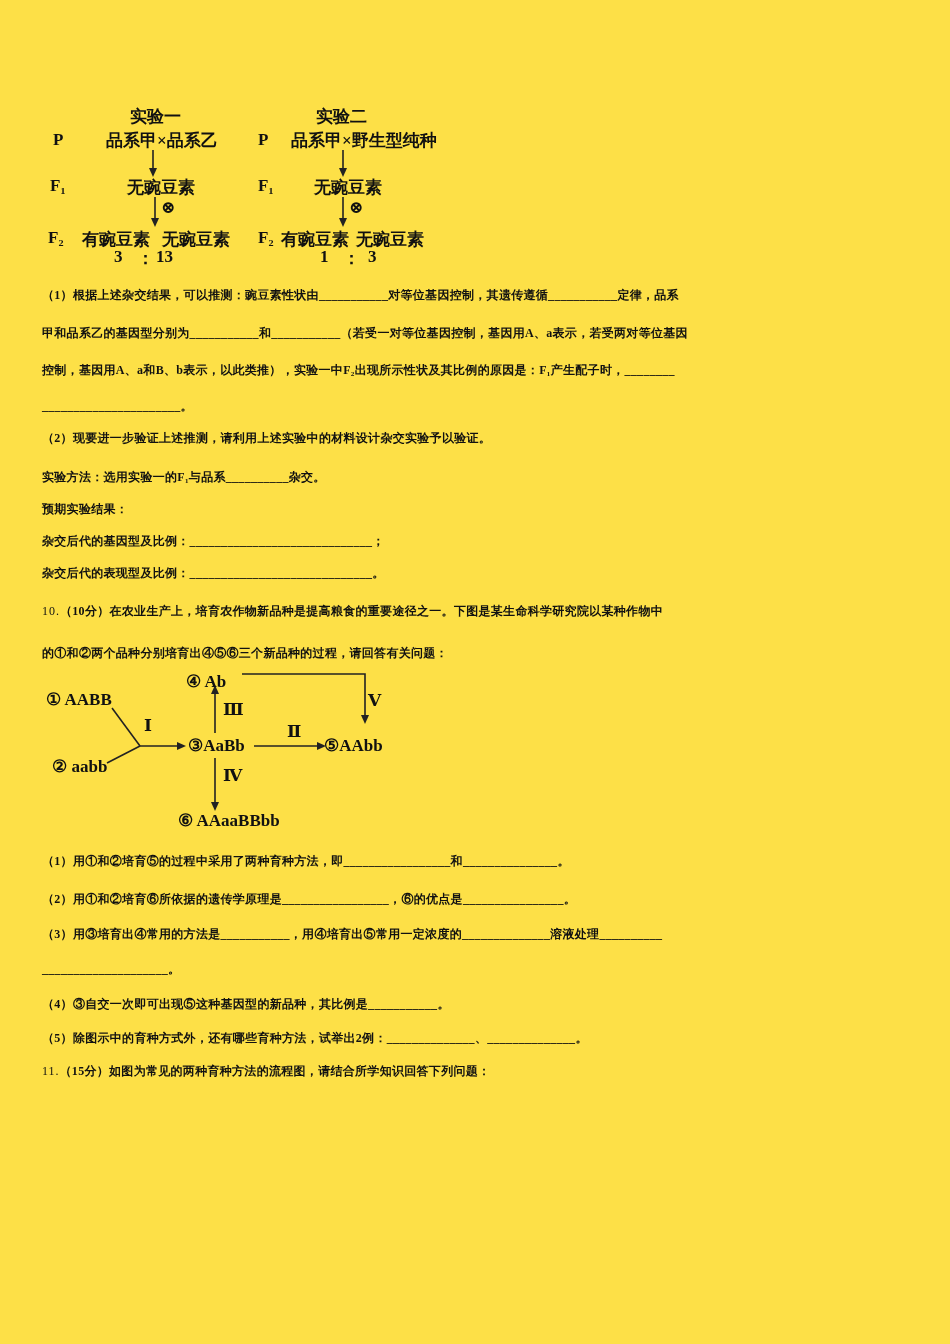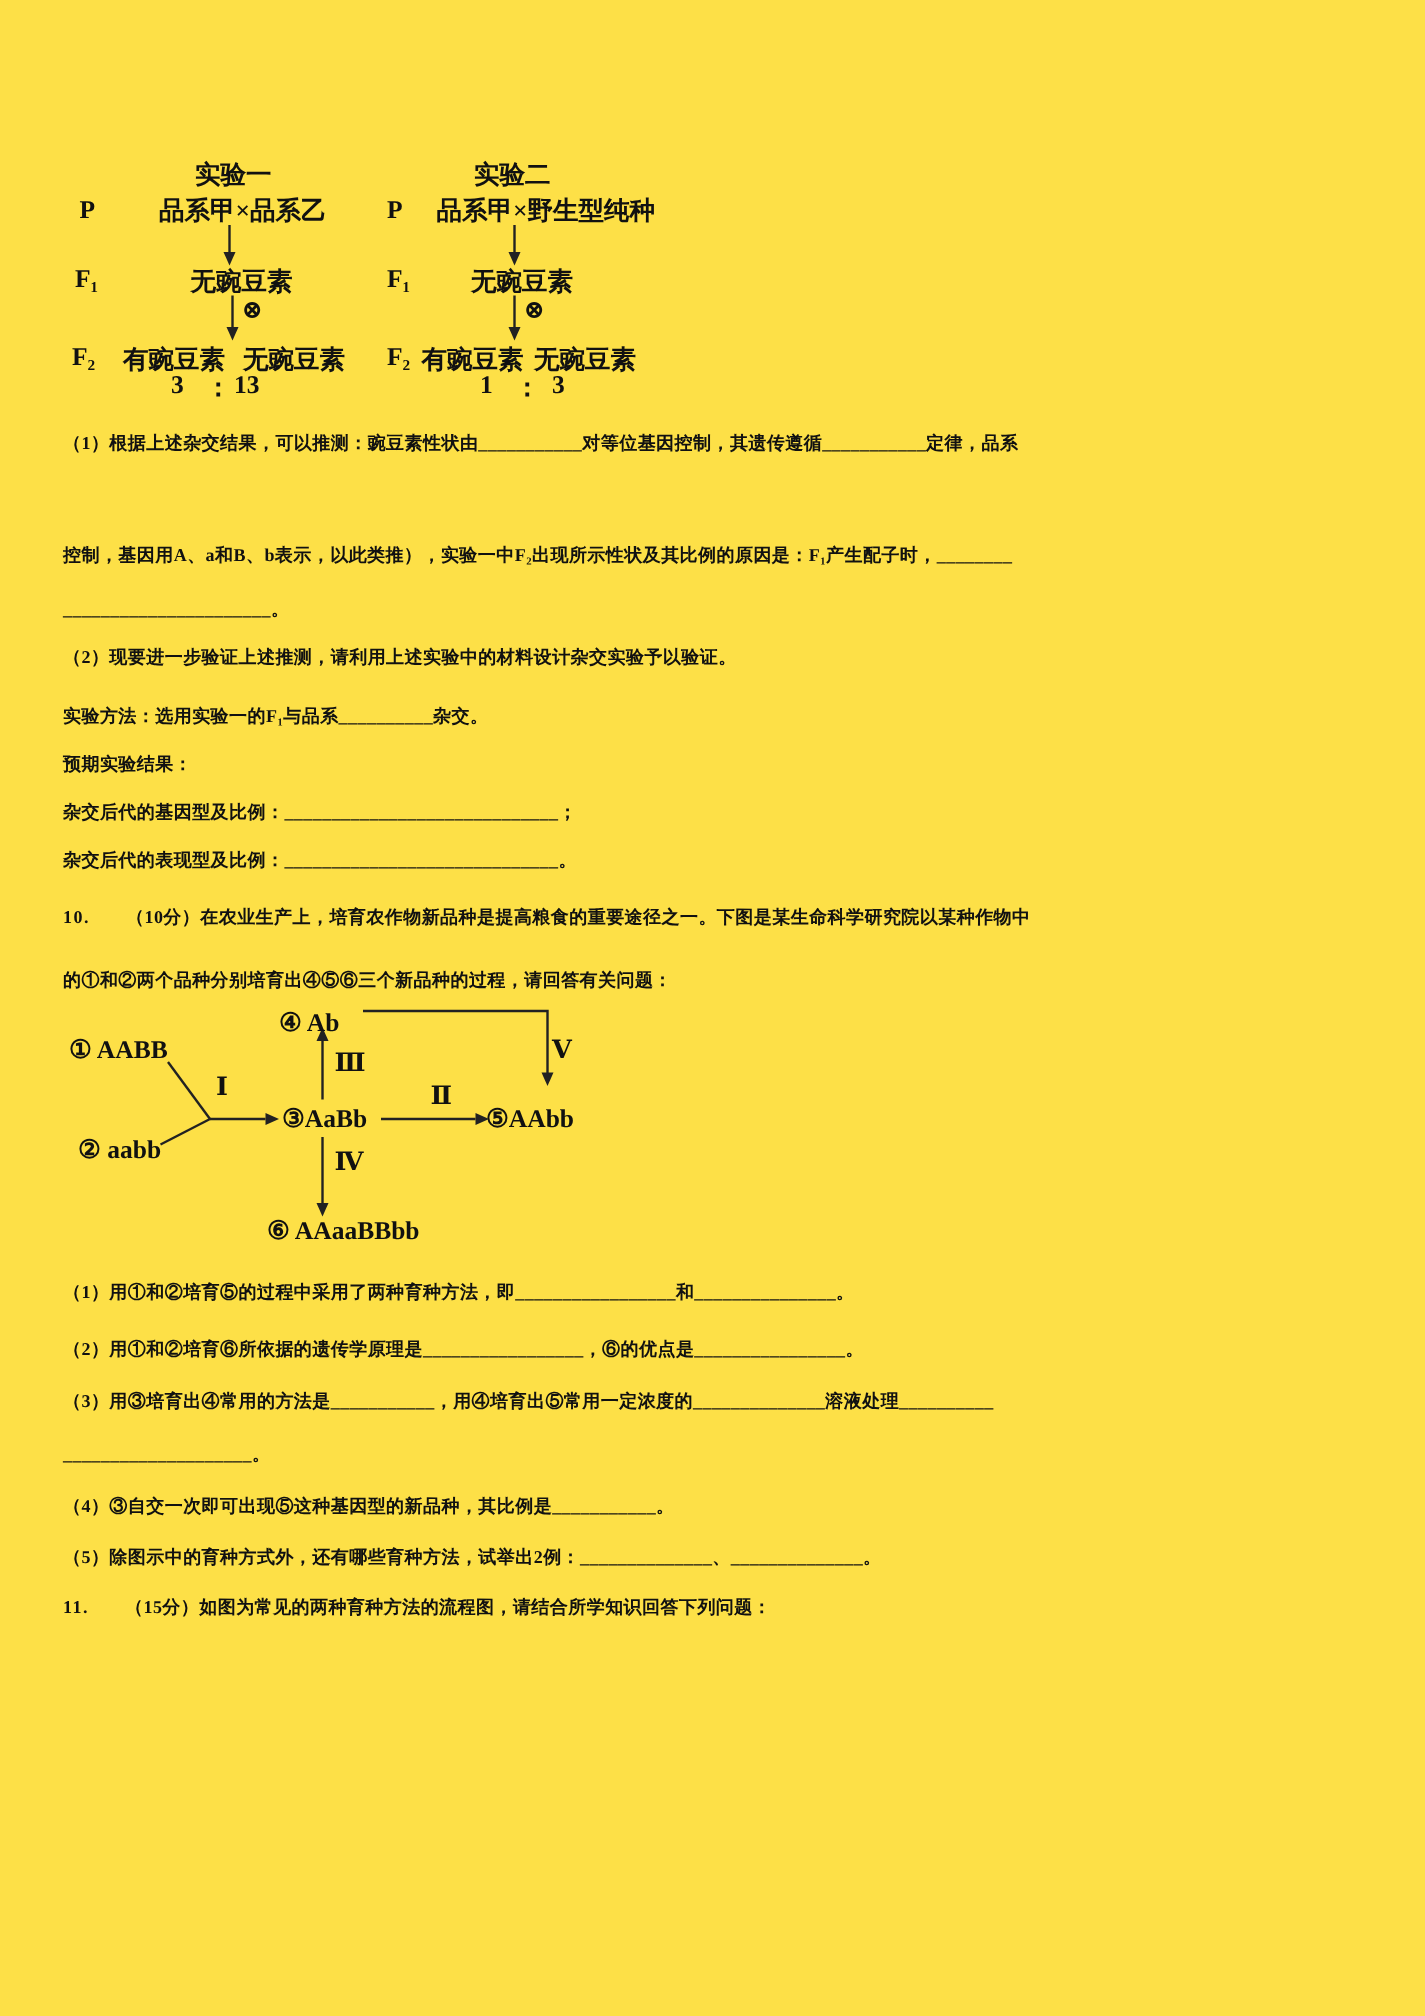--- a/index.html
+++ b/index.html
@@ -16,23 +16,23 @@
   .tline {
     position: absolute;
     left: 42px;
     font-size: 12px;
     font-weight: bold;
     white-space: nowrap;
     line-height: 20px;
     letter-spacing: 0.3px;
   }
   .qnum {
-    font-weight: bold;
+    font-weight: normal;
     letter-spacing: 1px;
-    margin-right: 24px;
+    margin-right: 0;
   }
   
   .exp {
     position: absolute;
     top: 103px;
     width: 210px;
     height: 165px;
   }
   .exp span {
     position: absolute;
@@ -105,20 +105,21 @@
     <span class="oplus" style="left:99px; top:94px;">⊗</span>
     <span style="left:8px;  top:125px;">F₂</span>
     <span style="left:31px; top:125px;">有豌豆素</span>
     <span style="left:106px;top:125px;">无豌豆素</span>
     <span style="left:70px; top:144px;">1</span>
     <span style="left:93px; top:144px;">：</span>
     <span style="left:118px;top:144px;">3</span>
   </div>
 
   <div class="tline" style="top:285px;">（1）根据上述杂交结果，可以推测：豌豆素性状由___________对等位基因控制，其遗传遵循___________定律，品系</div>
+  <div class="tline" style="top:323px;">甲和品系乙的基因型分别为___________和___________（若受一对等位基因控制，基因用A、a表示，若受两对等位基因</div>
   <div class="tline" style="top:360px;">控制，基因用A、a和B、b表示，以此类推），实验一中F₂出现所示性状及其比例的原因是：F₁产生配子时，________</div>
   <div class="tline" style="top:396px;">______________________。</div>
 
   <div class="tline" style="top:428px;">（2）现要进一步验证上述推测，请利用上述实验中的材料设计杂交实验予以验证。</div>
   <div class="tline" style="top:467px;">实验方法：选用实验一的F₁与品系__________杂交。</div>
   <div class="tline" style="top:499px;">预期实验结果：</div>
   <div class="tline" style="top:531px;">杂交后代的基因型及比例：_____________________________；</div>
   <div class="tline" style="top:563px;text-align:right;">杂交后代的表现型及比例：_____________________________。</div>
 
   <div class="tline" style="top:601px;">

